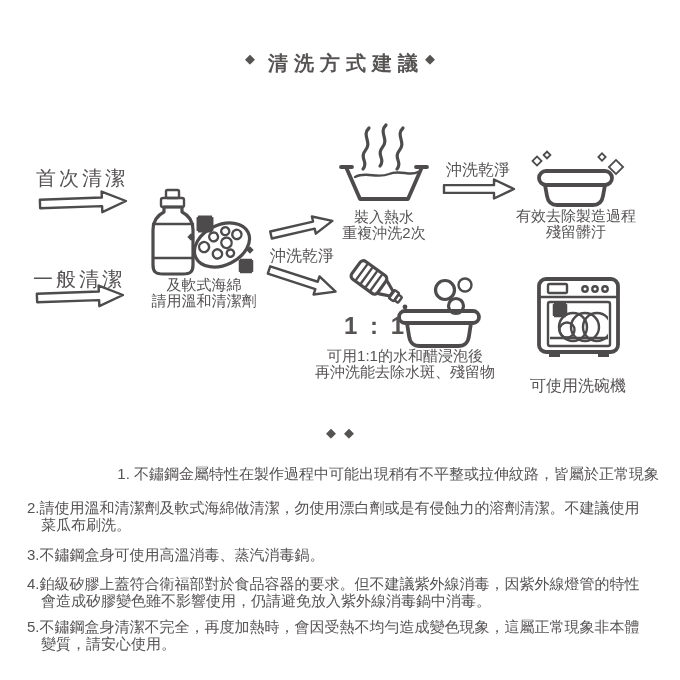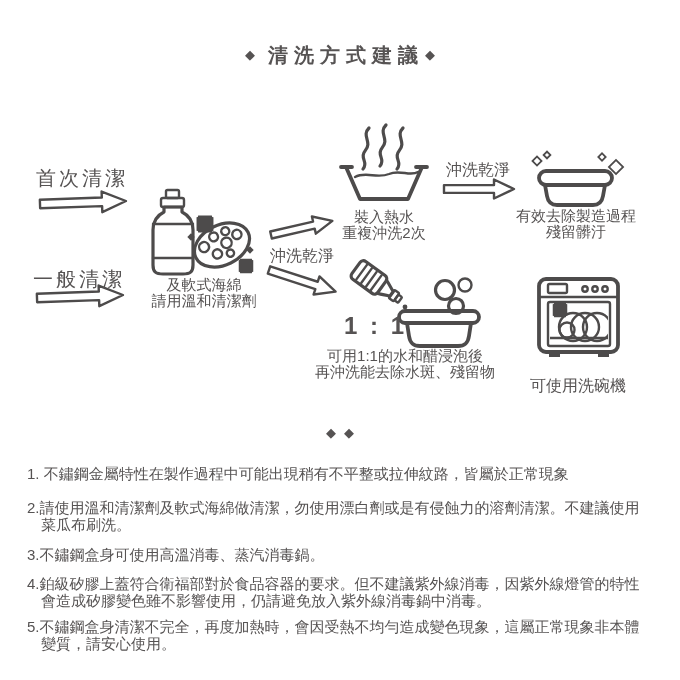--- a/index.html
+++ b/index.html
@@ -9,21 +9,21 @@
   }
   html,body{margin:0;padding:0;background:var(--bg);}
   #page{
     position:relative;width:680px;height:680px;background:var(--bg);
     font-family:"Liberation Sans","DejaVu Sans",sans-serif;
     color:var(--ink);overflow:hidden;
   }
   .abs{position:absolute;}
   
   .hdr-row{left:0;right:0;display:flex;align-items:center;justify-content:center;}
-  .hdr-title{font-size:20px;font-weight:bold;letter-spacing:6px;text-indent:6px;white-space:nowrap;}
+  .hdr-title{font-size:20px;font-weight:bold;letter-spacing:6px;text-indent:6px;white-space:nowrap;margin-top:8px;}
   .hdr-diamond{font-size:13px;line-height:1;position:relative;top:-1px;}
   .hdr-diamond.left{margin-right:7px;}
   .hdr-diamond.right{margin-left:1px;}
   .subtitle{left:0;right:0;font-size:14px;letter-spacing:1px;text-align:center;}
   
   .flow-label{font-size:20px;letter-spacing:3px;white-space:nowrap;font-weight:500;}
   .cap{font-size:15px;line-height:16px;text-align:center;}
   .cap-sm{font-size:16px;line-height:17px;text-align:center;white-space:nowrap;}
   .ratio{font-size:24px;font-weight:bold;letter-spacing:3px;text-align:center;white-space:nowrap;}
   
@@ -32,21 +32,21 @@
   svg .ln-thin{fill:none;stroke:var(--stroke);stroke-width:2.4;stroke-linecap:round;stroke-linejoin:round;}
   svg .arrow{fill:#ffffff;stroke:var(--stroke);stroke-width:2.4;stroke-linejoin:round;}
   svg .fillink{fill:var(--stroke);stroke:none;}
   svg .spark{fill:none;stroke:var(--stroke);stroke-width:2;vector-effect:non-scaling-stroke;}
   svg .dia{fill:none;stroke:var(--stroke);stroke-width:1.8;}
   svg .dia-f{fill:var(--stroke);stroke:none;}
   
   #notes{position:absolute;left:27px;top:465px;width:632px;font-size:15px;line-height:17px;}
   .note{margin:0 0 13px 0;}
   .note .l2{padding-left:14px;}
-  .mb17{margin-bottom:17px;}  .mb12{margin-bottom:12px;}  .mb9{margin-bottom:9px;}
+  .mb17{margin-bottom:17px;text-align:right;}  .mb12{margin-bottom:12px;}  .mb9{margin-bottom:9px;}
 </style>
 </head>
 <body>
 
 <div id="page">
 
   <div class="abs hdr-row" style="top:42px;">
     <span class="hdr-diamond left">◆</span>
     <span class="hdr-title">清洗方式建議</span>
     <span class="hdr-diamond right">◆</span>

